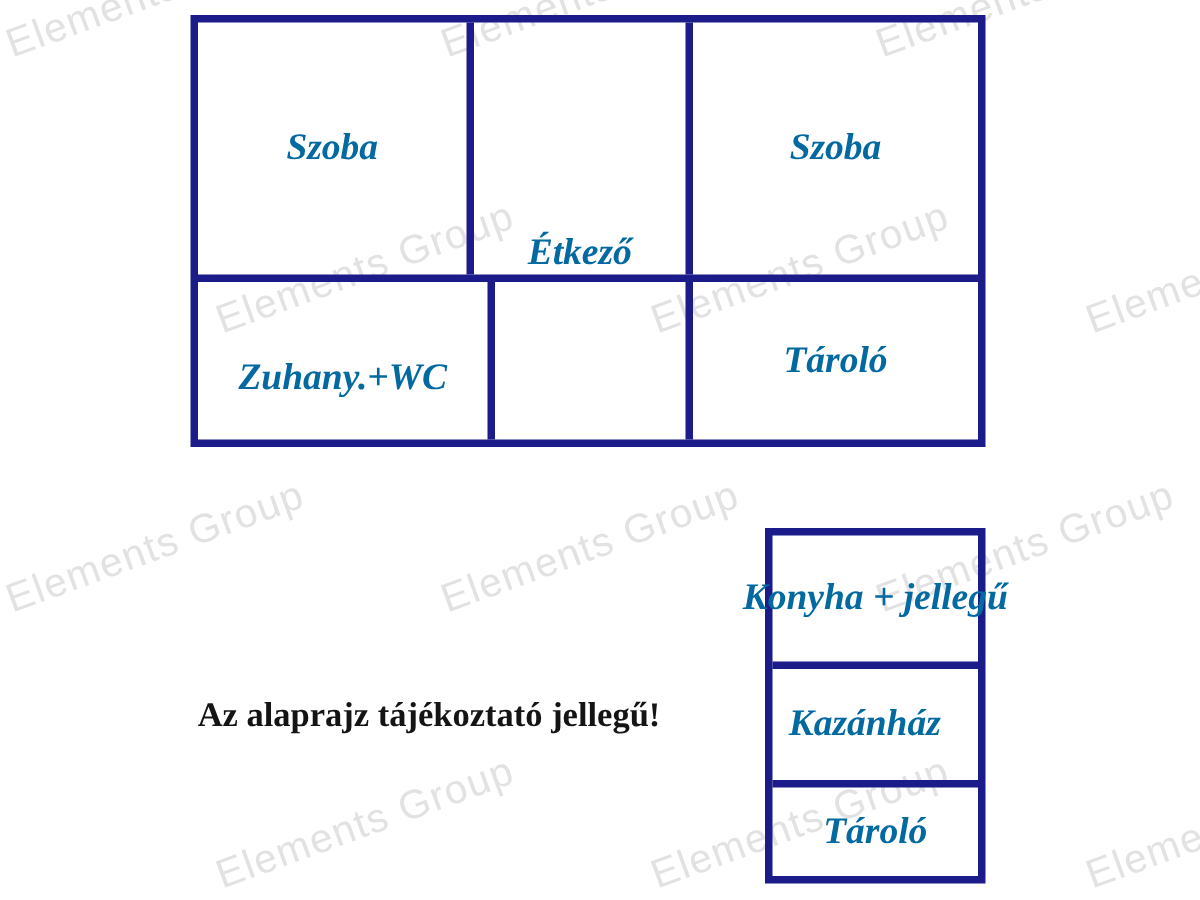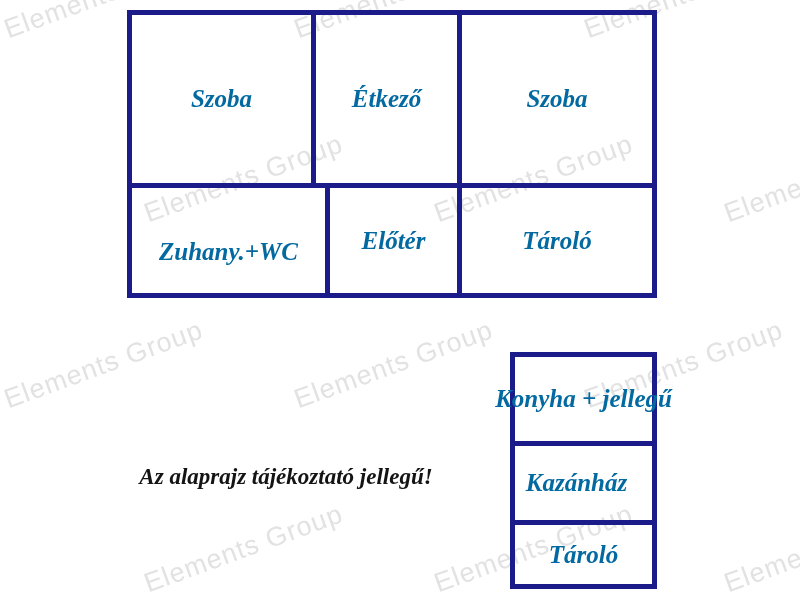--- a/index.html
+++ b/index.html
@@ -40,39 +40,39 @@
   }
 
   
   #main-unit { left: 127px; top: 10px; width: 520px; height: 278px; }
   #wall-main-h   { left: 0;     top: 168px; width: 520px; height: 5px; }
   #wall-main-va  { left: 179px; top: 0;     width: 5px;   height: 168px; }
   #wall-main-vb  { left: 325px; top: 0;     width: 5px;   height: 168px; }
   #wall-main-vc  { left: 193px; top: 173px; width: 5px;   height: 105px; }
   #wall-main-vd  { left: 325px; top: 173px; width: 5px;   height: 105px; }
   #cell-szoba-left  { left: 0;     top: 0;     width: 179px; height: 168px; }
-  #cell-etkezo      { left: 184px; top: 0;     width: 141px; height: 168px; }
+  #cell-etkezo      { left: 184px; top: 0;     width: 141px; height: 168px; align-items: flex-end; }
   #cell-szoba-right { left: 330px; top: 0;     width: 190px; height: 168px; }
   #cell-zuhany      { left: 0;     top: 173px; width: 193px; height: 127px; }
   #cell-eloter      { left: 198px; top: 173px; width: 127px; height: 105px; }
   #cell-tarolo-main { left: 330px; top: 173px; width: 190px; height: 105px; }
 
   
   #annex-unit { left: 510px; top: 352px; width: 137px; height: 227px; }
   #wall-annex-h1 { left: 0; top: 84px;  width: 137px; height: 5px; }
   #wall-annex-h2 { left: 0; top: 163px; width: 137px; height: 5px; }
   #cell-konyha        { left: 0; top: 0;     width: 137px; height: 84px; }
   #cell-kazanhaz      { left: 0; top: 89px;  width: 123px; height: 74px; }
   #cell-tarolo-annex  { left: 0; top: 168px; width: 137px; height: 59px; }
 
   .caption {
     position: absolute;
     left: 118px; top: 464px; width: 336px;
     text-align: center;
-    font-weight: bold; font-style: italic;
+    font-weight: bold; 
     font-size: 23px; color: #141414;
     z-index: 1;
     white-space: nowrap;
   }
 </style>
 </head>
 <body>
 
 <div class="canvas">
 
@@ -103,23 +103,20 @@
     </div>
     <div class="cell" id="cell-etkezo">
       <span class="room-label">Étkező</span>
     </div>
     <div class="cell" id="cell-szoba-right">
       <span class="room-label">Szoba</span>
     </div>
     <div class="cell" id="cell-zuhany">
       <span class="room-label">Zuhany.+WC</span>
     </div>
-    <div class="cell" id="cell-eloter">
-      <span class="room-label">Előtér</span>
-    </div>
     <div class="cell" id="cell-tarolo-main">
       <span class="room-label">Tároló</span>
     </div>
   </div>
 
   <div class="unit" id="annex-unit">
     <div class="wall" id="wall-annex-h1"></div>
     <div class="wall" id="wall-annex-h2"></div>
 
     <div class="cell" id="cell-konyha">

